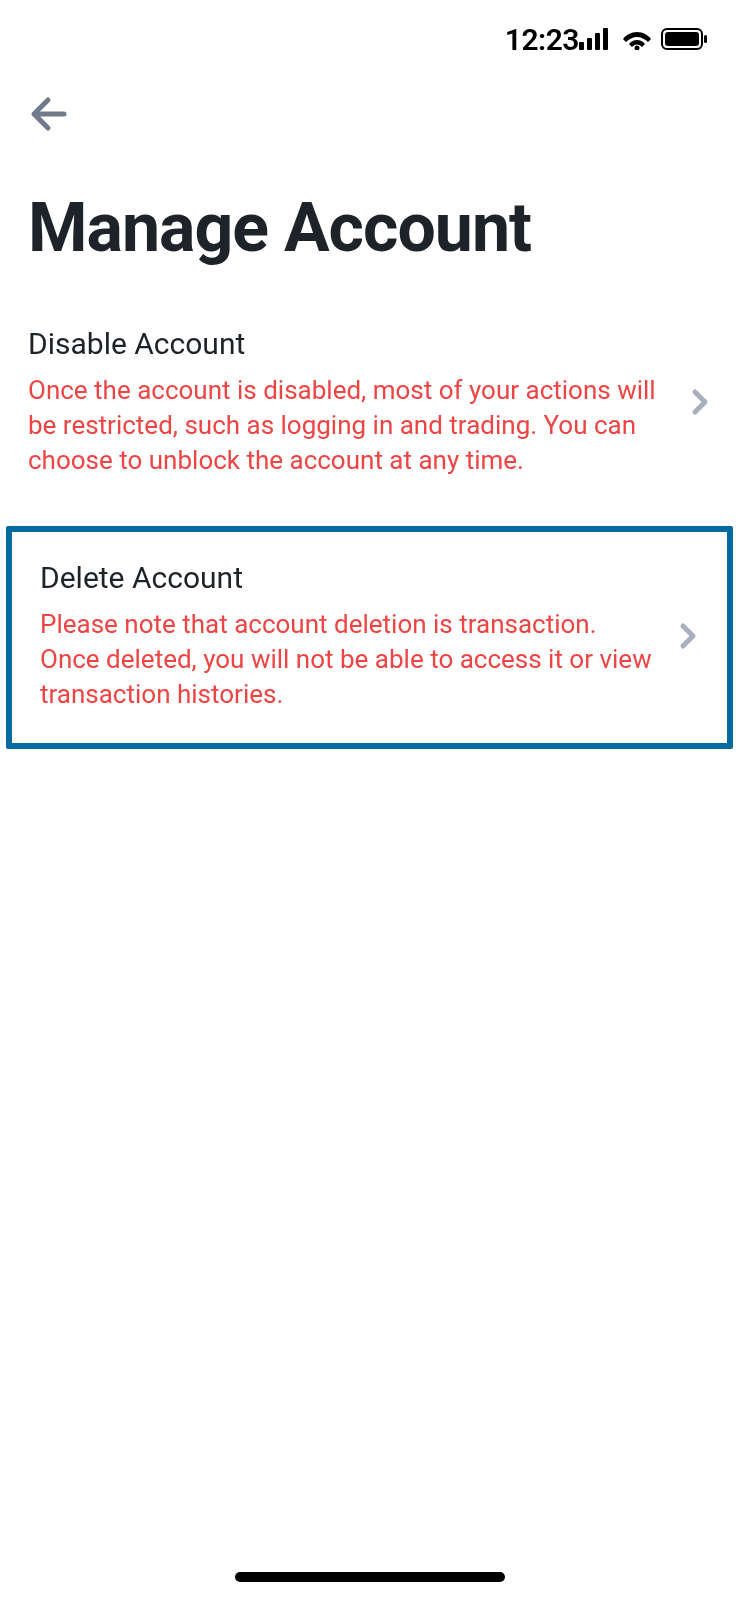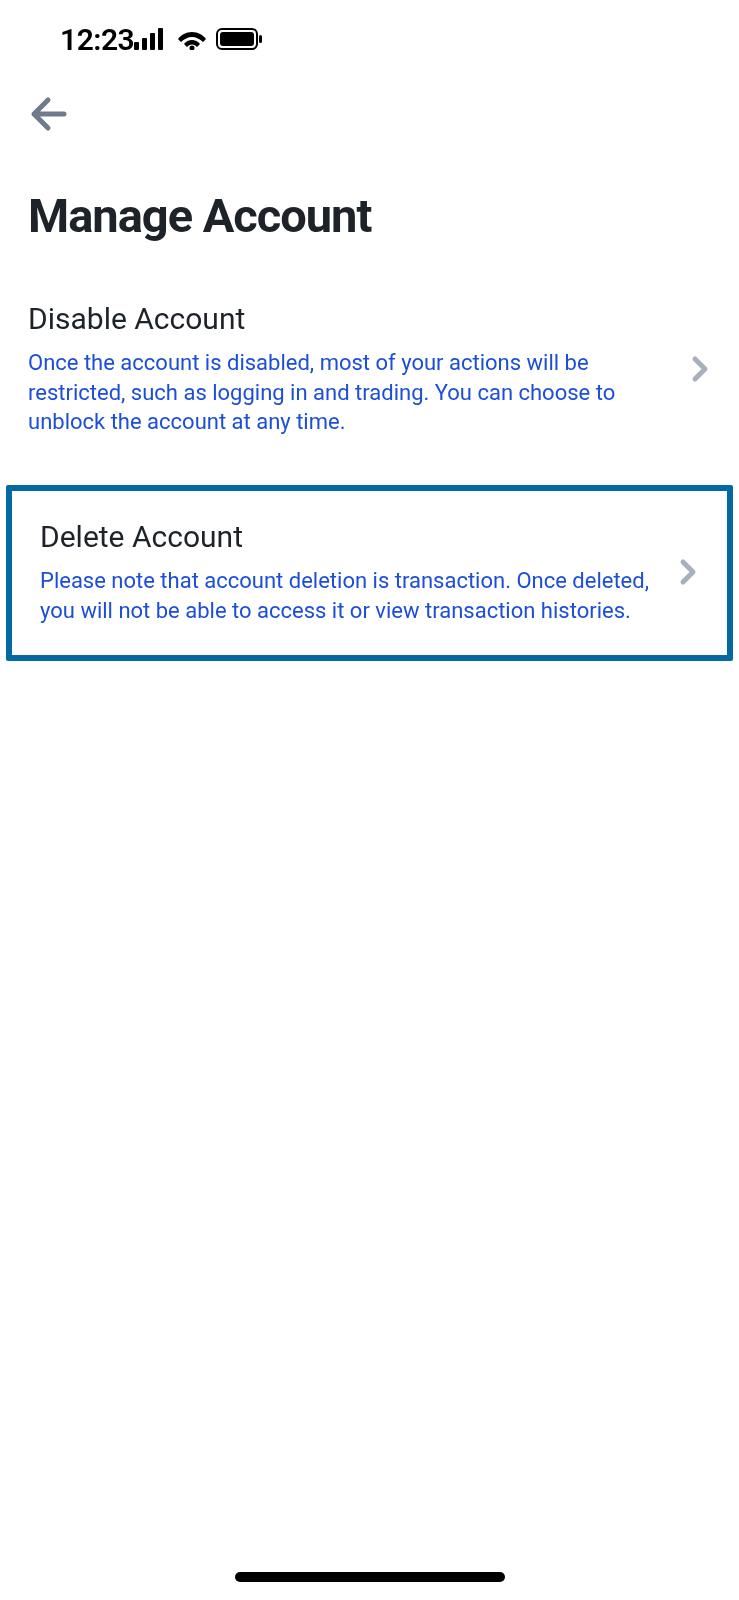--- a/index.html
+++ b/index.html
@@ -11,21 +11,21 @@
     html, body {
       width: 739px;
       height: 1600px;
       background: #fff;
       position: relative;
       overflow: hidden;
     }
     
     .status-bar {
       display: flex;
-      justify-content: flex-start;
+      justify-content: flex-end;
       align-items: center;
       padding: 14px 30px 0 60px;
       height: 64px;
     }
     .status-time {
       font-size: 30px;
       font-weight: 600;
       color: #000;
       letter-spacing: -0.5px;
     }
@@ -45,21 +45,21 @@
     .nav-bar {
       padding: 30px 28px 0 28px;
     }
     .back-btn {
       display: inline-flex;
       align-items: center;
       justify-content: center;
     }
     
     .page-title {
-      font-size: 47px;
+      font-size: 68px;
       font-weight: 700;
       color: #1e2329;
       padding: 50px 28px 30px 28px;
       letter-spacing: -1px;
     }
     
     .list {
       padding: 0;
     }
     .list-item {
@@ -70,22 +70,22 @@
       flex: 1;
       padding-right: 18px;
     }
     .list-item-title {
       font-size: 30px;
       color: #1e2329;
       font-weight: 400;
       margin-bottom: 12px;
     }
     .list-item-desc {
-      font-size: 22px;
-      color: #1d4ed8;
+      font-size: 26px;
+      color: #ef4444;
       line-height: 1.35;
     }
     .chevron {
       flex-shrink: 0;
       display: flex;
       align-items: center;
     }
     .highlight {
       border: 6px solid #0369a1;
       margin: 18px 6px 0 6px;

